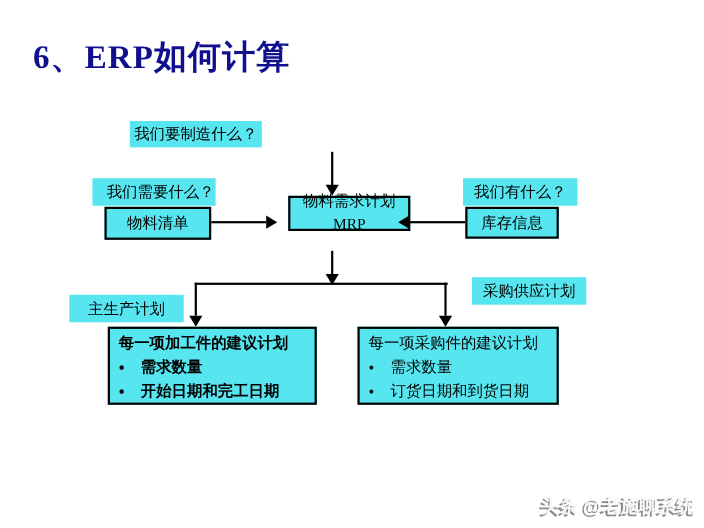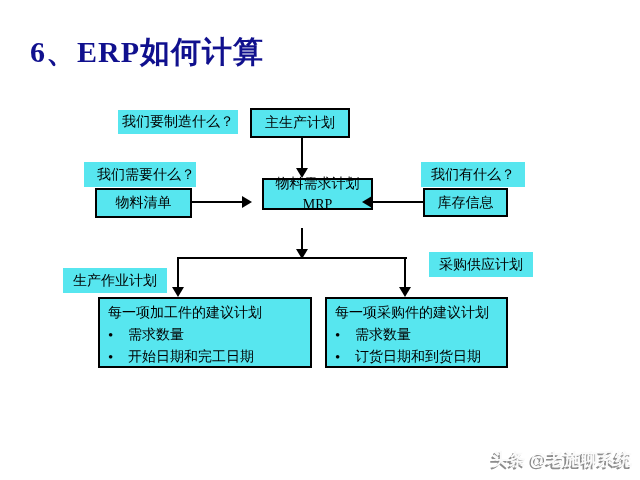--- a/index.html
+++ b/index.html
@@ -52,21 +52,20 @@
   }
 </style>
 </head>
 <body>
 
 <div class="slide">
 
   <div class="title">6、ERP如何计算</div>
 
   <div class="label cyan" style="left:118px;top:110px;width:120px;height:24px;">我们要制造什么？</div>
-  <div class="box" style="left:250px;top:108px;width:100px;height:30px;">主生产计划</div>
 
   <div class="vline" style="left:301px;top:138px;width:2px;height:32px;"></div>
   <div class="arrow down" style="left:296px;top:168px;"></div>
 
   <div class="label cyan" style="left:84px;top:162px;width:100px;height:25px;padding-left:12px;">我们需要什么？</div>
   <div class="box" style="left:95px;top:188px;width:97px;height:30px;">物料清单</div>
 
   <div class="hline" style="left:192px;top:201px;width:50px;height:2px;"></div>
   <div class="arrow right" style="left:242px;top:196px;"></div>
 
@@ -84,24 +83,24 @@
   <div class="vline" style="left:301px;top:228px;width:2px;height:22px;"></div>
   <div class="arrow down" style="left:296px;top:249px;"></div>
   <div class="hline" style="left:177px;top:257px;width:230px;height:2px;"></div>
 
   <div class="vline" style="left:177px;top:257px;width:2px;height:30px;"></div>
   <div class="arrow down" style="left:172px;top:287px;"></div>
 
   <div class="vline" style="left:404px;top:257px;width:2px;height:30px;"></div>
   <div class="arrow down" style="left:399px;top:287px;"></div>
 
-  <div class="label cyan" style="left:63px;top:268px;width:104px;height:25px;">生产作业计划</div>
+  <div class="label cyan" style="left:63px;top:268px;width:104px;height:25px;">主生产计划</div>
   <div class="label cyan" style="left:429px;top:252px;width:104px;height:25px;font-family:Liberation Mono, monospace;">采购供应计划</div>
 
-  <div class="planbox" style="left:98px;top:297px;width:214px;height:71px;">
+  <div class="planbox" style="left:98px;top:297px;width:190px;height:71px;font-weight:bold;">
     <div>每一项加工件的建议计划</div>
     <div class="bullet-row">
       <span class="bullet-mark">•</span>
       <span>需求数量</span>
     </div>
     <div class="bullet-row">
       <span class="bullet-mark">•</span>
       <span>开始日期和完工日期</span>
     </div>
   </div>

